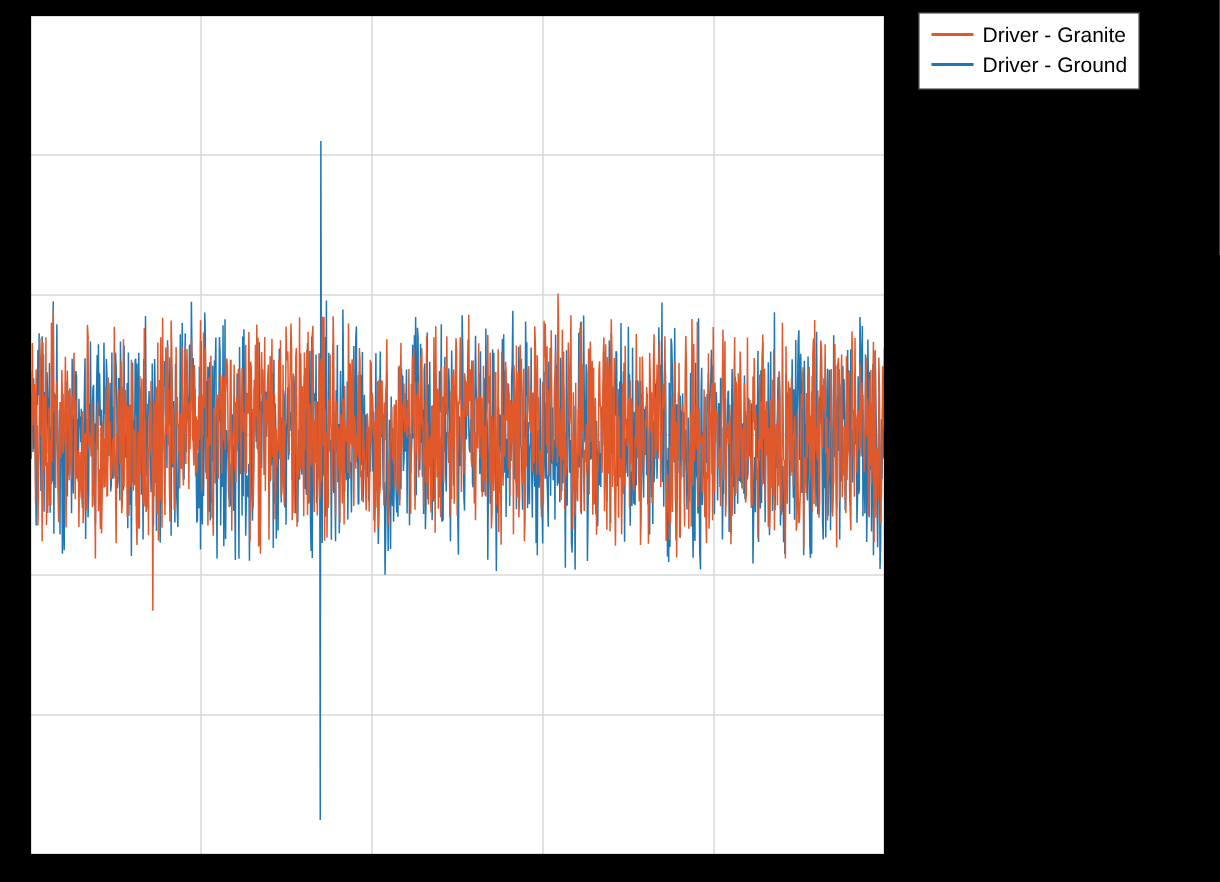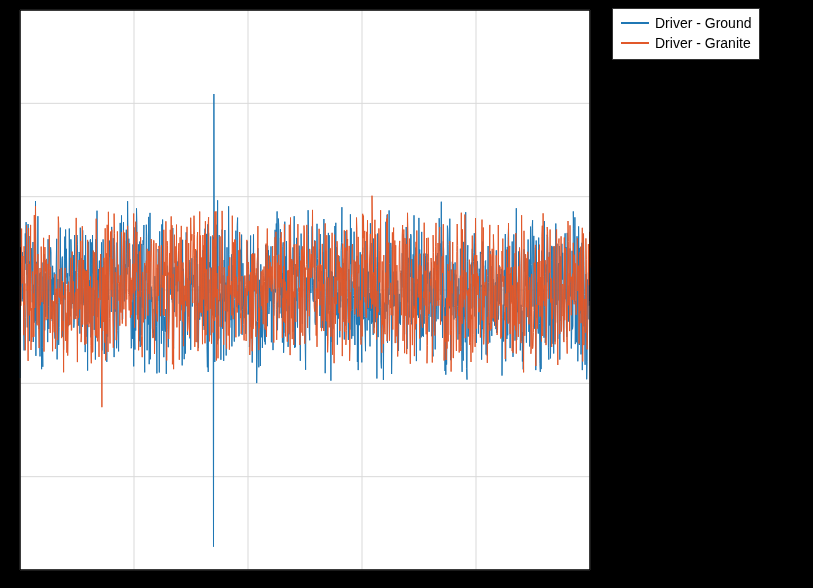--- a/index.html
+++ b/index.html
@@ -52,21 +52,21 @@
       <line x1="20" y1="196.66666666666669" x2="590" y2="196.66666666666669" stroke="#d9d9d9" stroke-width="1"></line>
       <line x1="20" y1="103.33333333333331" x2="590" y2="103.33333333333331" stroke="#d9d9d9" stroke-width="1"></line>
       <line x1="20" y1="10" x2="590" y2="10" stroke="#d9d9d9" stroke-width="1"></line>
       <path d="M20.0 378.0 L20.4 247.3 L20.8 287.3 L21.2 286.7 L21.6 263.1 L22.0 301.4 L22.4 252.2 L22.9 299.1 L23.3 287.6 L23.7 315.3 L24.1 350.4 L24.5 251.2 L24.9 270.0 L25.3 233.4 L25.7 263.5 L26.1 222.1 L26.5 274.5 L26.9 264.0 L27.3 327.4 L27.7 263.2 L28.1 224.1 L28.6 278.0 L29.0 236.1 L29.4 341.1 L29.8 261.4 L30.2 278.5 L30.6 283.4 L31.0 260.8 L31.4 248.2 L31.8 278.1 L32.2 302.3 L32.6 270.9 L33.0 242.0 L33.4 341.9 L33.9 284.7 L34.3 322.6 L34.7 301.7 L35.1 321.0 L35.5 201.0 L35.9 355.9 L36.3 261.8 L36.7 323.5 L37.1 263.2 L37.5 283.2 L37.9 216.2 L38.3 297.2 L38.7 314.4 L39.1 328.9 L39.6 273.4 L40.0 356.4 L40.4 272.2 L40.8 289.8 L41.2 298.8 L41.6 369.2 L42.0 262.5 L42.4 347.3 L42.8 366.8 L43.2 276.4 L43.6 304.0 L44.0 254.1 L44.4 330.2 L44.9 330.4 L45.3 273.3 L45.7 316.9 L46.1 285.6 L46.5 258.9 L46.9 279.5 L47.3 294.0 L47.7 342.1 L48.1 239.2 L48.5 306.4 L48.9 329.0 L49.3 276.9 L49.7 275.5 L50.2 265.8 L50.6 247.3 L51.0 251.5 L51.4 319.0 L51.8 279.3 L52.2 321.1 L52.6 265.8 L53.0 284.4 L53.4 277.7 L53.8 294.9 L54.2 272.5 L54.6 330.2 L55.0 338.6 L55.4 295.7 L55.9 291.1 L56.3 259.9 L56.7 238.8 L57.1 359.4 L57.5 298.9 L57.9 279.0 L58.3 302.8 L58.7 344.9 L59.1 327.7 L59.5 269.3 L59.9 295.7 L60.3 227.6 L60.7 278.0 L61.2 301.0 L61.6 275.6 L62.0 258.5 L62.4 256.6 L62.8 336.8 L63.2 282.3 L63.6 349.8 L64.0 293.9 L64.4 258.9 L64.8 236.6 L65.2 299.8 L65.6 229.5 L66.0 277.5 L66.4 248.8 L66.9 283.8 L67.3 281.2 L67.7 273.2 L68.1 326.3 L68.5 300.8 L68.9 306.8 L69.3 228.5 L69.7 276.2 L70.1 258.9 L70.5 316.3 L70.9 239.3 L71.3 251.1 L71.7 308.5 L72.2 275.3 L72.6 303.9 L73.0 286.0 L73.4 255.1 L73.8 327.7 L74.2 322.8 L74.6 235.0 L75.0 319.1 L75.4 271.2 L75.8 315.3 L76.2 316.0 L76.6 257.2 L77.0 235.0 L77.4 244.2 L77.9 272.6 L78.3 325.7 L78.7 320.4 L79.1 252.0 L79.5 253.3 L79.9 333.6 L80.3 227.7 L80.7 261.5 L81.1 304.3 L81.5 298.0 L81.9 258.1 L82.3 326.9 L82.7 230.3 L83.2 287.3 L83.6 303.3 L84.0 305.3 L84.4 285.6 L84.8 255.3 L85.2 352.1 L85.6 235.0 L86.0 308.5 L86.4 336.7 L86.8 269.9 L87.2 292.0 L87.6 370.6 L88.0 282.3 L88.4 241.8 L88.9 321.9 L89.3 280.2 L89.7 312.8 L90.1 240.1 L90.5 239.2 L90.9 337.4 L91.3 242.4 L91.7 264.2 L92.1 334.7 L92.5 235.1 L92.9 273.4 L93.3 258.1 L93.7 263.5 L94.2 329.9 L94.6 290.1 L95.0 298.9 L95.4 359.6 L95.8 239.1 L96.2 298.6 L96.6 268.4 L97.0 210.7 L97.4 272.0 L97.8 317.2 L98.2 305.0 L98.6 269.1 L99.0 273.3 L99.4 260.6 L99.9 296.0 L100.3 309.0 L100.7 328.1 L101.1 317.0 L101.5 242.4 L101.9 296.4 L102.3 350.3 L102.7 284.9 L103.1 239.4 L103.5 265.8 L103.9 284.3 L104.3 354.0 L104.7 298.5 L105.2 274.7 L105.6 335.7 L106.0 294.6 L106.4 282.6 L106.8 361.9 L107.2 267.0 L107.6 336.6 L108.0 257.6 L108.4 299.8 L108.8 284.0 L109.2 272.1 L109.6 240.6 L110.0 257.1 L110.5 238.2 L110.9 257.9 L111.3 312.0 L111.7 226.9 L112.1 255.9 L112.5 283.6 L112.9 281.9 L113.3 238.2 L113.7 266.7 L114.1 357.1 L114.5 244.9 L114.9 278.2 L115.3 311.7 L115.7 267.4 L116.2 309.8 L116.6 348.3 L117.0 242.5 L117.4 272.7 L117.8 330.5 L118.2 340.3 L118.6 351.4 L119.0 290.5 L119.4 289.5 L119.8 298.0 L120.2 222.9 L120.6 311.4 L121.0 304.1 L121.5 215.4 L121.9 274.9 L122.3 319.8 L122.7 318.9 L123.1 264.4 L123.5 222.2 L123.9 284.1 L124.3 301.4 L124.7 240.6 L125.1 280.2 L125.5 264.4 L125.9 293.5 L126.3 229.7 L126.7 253.6 L127.2 274.4 L127.6 201.2 L128.0 238.2 L128.4 266.9 L128.8 238.7 L129.2 272.4 L129.6 295.5 L130.0 259.3 L130.4 307.2 L130.8 309.7 L131.2 348.3 L131.6 346.7 L132.0 302.2 L132.5 338.8 L132.9 244.5 L133.3 297.3 L133.7 366.4 L134.1 227.3 L134.5 337.1 L134.9 349.6 L135.3 271.8 L135.7 330.6 L136.1 296.3 L136.5 208.3 L136.9 224.2 L137.3 315.1 L137.7 254.2 L138.2 314.8 L138.6 244.4 L139.0 246.9 L139.4 341.2 L139.8 241.5 L140.2 347.0 L140.6 273.2 L141.0 335.1 L141.4 291.5 L141.8 243.9 L142.2 307.6 L142.6 302.3 L143.0 240.3 L143.5 244.9 L143.9 225.0 L144.3 320.5 L144.7 372.4 L145.1 265.5 L145.5 280.6 L145.9 280.3 L146.3 224.7 L146.7 236.3 L147.1 350.3 L147.5 309.6 L147.9 283.0 L148.3 324.6 L148.7 216.9 L149.2 364.2 L149.6 331.1 L150.0 212.9 L150.4 359.3 L150.8 311.0 L151.2 286.7 L151.6 301.8 L152.0 297.2 L152.4 328.2 L152.8 333.0 L153.2 329.4 L153.6 337.5 L154.0 308.9 L154.5 313.6 L154.9 276.1 L155.3 297.2 L155.7 340.6 L156.1 296.6 L156.5 326.6 L156.9 373.4 L157.3 268.0 L157.7 300.9 L158.1 249.0 L158.5 253.1 L158.9 305.1 L159.3 372.5 L159.7 231.3 L160.2 315.7 L160.6 314.2 L161.0 284.7 L161.4 343.7 L161.8 224.4 L162.2 330.8 L162.6 219.5 L163.0 264.2 L163.4 286.1 L163.8 357.2 L164.2 332.5 L164.6 316.8 L165.0 329.3 L165.5 331.5 L165.9 309.1 L166.3 373.9 L166.7 315.4 L167.1 280.8 L167.5 265.7 L167.9 329.3 L168.3 347.2 L168.7 323.2 L169.1 313.5 L169.5 258.1 L169.9 278.5 L170.3 268.2 L170.8 294.7 L171.2 272.2 L171.6 299.5 L172.0 267.8 L172.4 302.5 L172.8 228.0 L173.2 337.1 L173.6 348.5 L174.0 267.3 L174.4 312.1 L174.8 271.2 L175.2 262.9 L175.6 265.1 L176.0 285.4 L176.5 283.7 L176.9 261.5 L177.3 261.6 L177.7 291.4 L178.1 269.9 L178.5 251.7 L178.9 270.3 L179.3 303.8 L179.7 281.6 L180.1 320.8 L180.5 288.7 L180.9 310.3 L181.3 291.9 L181.8 248.8 L182.2 365.4 L182.6 239.8 L183.0 335.6 L183.4 268.8 L183.8 280.6 L184.2 359.2 L184.6 295.6 L185.0 294.9 L185.4 353.6 L185.8 284.1 L186.2 232.3 L186.6 267.5 L187.0 286.6 L187.5 335.0 L187.9 278.1 L188.3 300.4 L188.7 316.4 L189.1 260.0 L189.5 275.3 L189.9 338.4 L190.3 262.3 L190.7 349.9 L191.1 283.9 L191.5 284.5 L191.9 258.2 L192.3 306.5 L192.8 280.7 L193.2 278.1 L193.6 274.9 L194.0 287.3 L194.4 256.0 L194.8 319.9 L195.2 297.5 L195.6 299.9 L196.0 270.1 L196.4 258.3 L196.8 250.5 L197.2 342.3 L197.6 264.0 L198.0 311.6 L198.5 348.1 L198.9 311.6 L199.3 286.1 L199.7 319.7 L200.1 241.3 L200.5 286.8 L200.9 312.3 L201.3 316.5 L201.7 307.0 L202.1 300.3 L202.5 284.9 L202.9 250.1 L203.3 326.0 L203.8 255.3 L204.2 329.9 L204.6 254.4 L205.0 228.7 L205.4 306.0 L205.8 288.6 L206.2 303.7 L206.6 233.9 L207.0 346.3 L207.4 367.3 L207.8 224.3 L208.2 372.0 L208.6 232.8 L209.0 261.9 L209.5 267.3 L209.9 262.1 L210.3 293.0 L210.7 236.4 L211.1 335.2 L211.5 267.7 L211.9 278.4 L212.3 295.9 L212.7 315.2 L213.1 236.8 L213.5 546.7 L213.9 94.0 L214.3 274.1 L214.8 362.0 L215.2 246.6 L215.6 259.6 L216.0 317.2 L216.4 287.4 L216.8 224.7 L217.2 344.3 L217.6 200.3 L218.0 340.4 L218.4 300.2 L218.8 326.7 L219.2 235.1 L219.6 291.5 L220.1 294.5 L220.5 293.7 L220.9 359.8 L221.3 301.9 L221.7 272.9 L222.1 229.6 L222.5 328.7 L222.9 275.3 L223.3 318.7 L223.7 360.9 L224.1 260.0 L224.5 301.4 L224.9 230.0 L225.3 321.5 L225.8 282.6 L226.2 355.5 L226.6 299.9 L227.0 247.3 L227.4 287.6 L227.8 311.5 L228.2 292.1 L228.6 206.3 L229.0 254.5 L229.4 287.8 L229.8 327.7 L230.2 296.1 L230.6 286.2 L231.1 320.2 L231.5 254.4 L231.9 346.4 L232.3 302.1 L232.7 265.1 L233.1 314.4 L233.5 307.9 L233.9 311.8 L234.3 341.6 L234.7 299.5 L235.1 244.2 L235.5 264.4 L235.9 230.7 L236.3 297.7 L236.8 307.2 L237.2 225.5 L237.6 217.6 L238.0 308.3 L238.4 285.1 L238.8 336.4 L239.2 335.2 L239.6 247.7 L240.0 281.4 L240.4 249.7 L240.8 253.4 L241.2 310.4 L241.6 234.6 L242.1 334.8 L242.5 309.5 L242.9 263.2 L243.3 290.9 L243.7 313.3 L244.1 276.3 L244.5 318.1 L244.9 288.7 L245.3 288.1 L245.7 333.8 L246.1 318.6 L246.5 308.0 L246.9 314.5 L247.3 241.3 L247.8 272.1 L248.2 295.0 L248.6 314.4 L249.0 274.6 L249.4 347.0 L249.8 338.5 L250.2 292.7 L250.6 235.5 L251.0 327.1 L251.4 306.1 L251.8 309.9 L252.2 362.6 L252.6 341.7 L253.1 273.7 L253.5 234.4 L253.9 291.6 L254.3 290.0 L254.7 273.2 L255.1 297.8 L255.5 325.9 L255.9 325.6 L256.3 321.5 L256.7 383.1 L257.1 359.1 L257.5 321.6 L257.9 248.2 L258.3 320.9 L258.8 367.3 L259.2 334.9 L259.6 279.8 L260.0 289.5 L260.4 366.0 L260.8 264.3 L261.2 311.6 L261.6 337.3 L262.0 285.5 L262.4 347.9 L262.8 321.4 L263.2 292.1 L263.6 283.8 L264.1 328.7 L264.5 341.6 L264.9 327.6 L265.3 344.5 L265.7 244.9 L266.1 302.8 L266.5 333.1 L266.9 253.0 L267.3 326.2 L267.7 245.7 L268.1 260.7 L268.5 250.3 L268.9 314.0 L269.3 307.2 L269.8 276.0 L270.2 301.2 L270.6 270.3 L271.0 246.4 L271.4 342.3 L271.8 276.0 L272.2 278.3 L272.6 280.4 L273.0 350.1 L273.4 289.5 L273.8 315.7 L274.2 304.5 L274.6 292.1 L275.1 229.8 L275.5 292.4 L275.9 259.8 L276.3 223.5 L276.7 254.9 L277.1 211.4 L277.5 330.2 L277.9 277.7 L278.3 218.5 L278.7 224.9 L279.1 307.3 L279.5 282.8 L279.9 313.5 L280.4 229.2 L280.8 295.2 L281.2 279.8 L281.6 317.8 L282.0 273.0 L282.4 342.6 L282.8 246.7 L283.2 242.3 L283.6 352.8 L284.0 336.6 L284.4 265.7 L284.8 221.7 L285.2 332.8 L285.6 256.4 L286.1 311.2 L286.5 241.1 L286.9 301.0 L287.3 303.5 L287.7 282.4 L288.1 346.9 L288.5 309.7 L288.9 275.8 L289.3 334.3 L289.7 289.2 L290.1 255.4 L290.5 249.5 L290.9 266.8 L291.4 260.7 L291.8 282.4 L292.2 310.4 L292.6 279.6 L293.0 247.4 L293.4 266.5 L293.8 274.8 L294.2 216.2 L294.6 347.8 L295.0 276.0 L295.4 347.2 L295.8 264.1 L296.2 301.1 L296.6 237.9 L297.1 315.0 L297.5 327.6 L297.9 288.5 L298.3 287.7 L298.7 267.2 L299.1 245.6 L299.5 255.9 L299.9 303.1 L300.3 360.8 L300.7 290.7 L301.1 233.6 L301.5 261.8 L301.9 294.2 L302.4 323.8 L302.8 298.6 L303.2 268.6 L303.6 256.1 L304.0 265.8 L304.4 263.9 L304.8 283.3 L305.2 343.5 L305.6 369.8 L306.0 289.4 L306.4 277.6 L306.8 310.6 L307.2 294.2 L307.6 301.3 L308.1 210.2 L308.5 234.1 L308.9 298.2 L309.3 332.2 L309.7 340.3 L310.1 284.0 L310.5 264.9 L310.9 293.0 L311.3 263.8 L311.7 253.5 L312.1 226.3 L312.5 285.1 L312.9 299.6 L313.4 301.7 L313.8 279.4 L314.2 289.4 L314.6 240.4 L315.0 321.9 L315.4 324.9 L315.8 301.1 L316.2 312.1 L316.6 266.8 L317.0 223.8 L317.4 258.4 L317.8 268.0 L318.2 278.5 L318.6 281.3 L319.1 269.5 L319.5 249.0 L319.9 316.0 L320.3 234.1 L320.7 291.6 L321.1 327.8 L321.5 297.5 L321.9 271.0 L322.3 328.0 L322.7 252.0 L323.1 266.8 L323.5 330.4 L323.9 219.0 L324.4 276.5 L324.8 282.1 L325.2 373.2 L325.6 320.2 L326.0 295.7 L326.4 272.1 L326.8 335.8 L327.2 277.1 L327.6 286.1 L328.0 313.6 L328.4 232.9 L328.8 310.3 L329.2 235.2 L329.6 305.0 L330.1 270.4 L330.5 327.1 L330.9 380.7 L331.3 317.2 L331.7 271.3 L332.1 342.0 L332.5 272.1 L332.9 328.9 L333.3 276.3 L333.7 278.4 L334.1 299.9 L334.5 303.4 L334.9 226.0 L335.4 317.6 L335.8 222.8 L336.2 315.2 L336.6 247.1 L337.0 269.2 L337.4 344.7 L337.8 292.5 L338.2 302.0 L338.6 318.6 L339.0 256.0 L339.4 276.8 L339.8 337.3 L340.2 282.4 L340.7 307.4 L341.1 250.8 L341.5 242.4 L341.9 207.2 L342.3 301.5 L342.7 258.5 L343.1 319.5 L343.5 263.2 L343.9 297.2 L344.3 339.5 L344.7 271.0 L345.1 287.1 L345.5 325.5 L345.9 231.1 L346.4 281.1 L346.8 239.2 L347.2 297.4 L347.6 298.6 L348.0 319.3 L348.4 339.9 L348.8 269.1 L349.2 315.0 L349.6 279.8 L350.0 329.6 L350.4 214.3 L350.8 264.1 L351.2 228.2 L351.7 338.7 L352.1 281.4 L352.5 309.6 L352.9 336.1 L353.3 298.7 L353.7 295.5 L354.1 231.7 L354.5 315.4 L354.9 345.0 L355.3 262.2 L355.7 286.3 L356.1 314.7 L356.5 324.5 L356.9 255.8 L357.4 362.0 L357.8 272.5 L358.2 370.1 L358.6 303.9 L359.0 286.6 L359.4 325.2 L359.8 307.8 L360.2 252.2 L360.6 315.9 L361.0 339.7 L361.4 338.5 L361.8 362.4 L362.2 277.4 L362.7 247.6 L363.1 307.7 L363.5 319.2 L363.9 268.3 L364.3 316.2 L364.7 319.2 L365.1 332.9 L365.5 351.2 L365.9 241.0 L366.3 273.2 L366.7 272.5 L367.1 330.5 L367.5 244.7 L367.9 309.0 L368.4 271.7 L368.8 320.2 L369.2 311.7 L369.6 293.0 L370.0 346.4 L370.4 223.2 L370.8 310.8 L371.2 243.1 L371.6 323.8 L372.0 278.9 L372.4 322.3 L372.8 274.4 L373.2 334.9 L373.7 238.5 L374.1 259.4 L374.5 327.5 L374.9 286.2 L375.3 322.2 L375.7 257.2 L376.1 283.3 L376.5 312.8 L376.9 378.5 L377.3 295.7 L377.7 233.5 L378.1 337.1 L378.5 292.8 L378.9 262.3 L379.4 265.3 L379.8 315.1 L380.2 293.3 L380.6 307.3 L381.0 362.0 L381.4 368.4 L381.8 329.3 L382.2 323.0 L382.6 270.5 L383.0 306.9 L383.4 379.9 L383.8 321.2 L384.2 327.5 L384.7 302.6 L385.1 318.9 L385.5 290.9 L385.9 221.8 L386.3 311.6 L386.7 240.8 L387.1 214.7 L387.5 342.8 L387.9 304.7 L388.3 304.6 L388.7 286.7 L389.1 210.4 L389.5 263.4 L389.9 294.9 L390.4 288.1 L390.8 242.9 L391.2 249.2 L391.6 374.0 L392.0 344.1 L392.4 299.9 L392.8 315.5 L393.2 271.6 L393.6 306.5 L394.0 303.9 L394.4 294.3 L394.8 306.2 L395.2 300.2 L395.7 295.9 L396.1 271.3 L396.5 283.7 L396.9 317.1 L397.3 343.0 L397.7 280.6 L398.1 306.6 L398.5 350.9 L398.9 305.2 L399.3 293.9 L399.7 323.5 L400.1 302.0 L400.5 324.7 L401.0 275.7 L401.4 270.8 L401.8 297.4 L402.2 253.2 L402.6 268.9 L403.0 287.5 L403.4 234.5 L403.8 240.9 L404.2 296.1 L404.6 334.3 L405.0 294.4 L405.4 244.0 L405.8 288.9 L406.2 227.0 L406.7 251.1 L407.1 348.9 L407.5 222.1 L407.9 302.4 L408.3 263.6 L408.7 257.8 L409.1 273.8 L409.5 317.3 L409.9 273.1 L410.3 276.9 L410.7 234.1 L411.1 235.7 L411.5 324.3 L412.0 259.1 L412.4 295.6 L412.8 295.0 L413.2 254.3 L413.6 317.0 L414.0 215.3 L414.4 308.4 L414.8 282.9 L415.2 282.9 L415.6 247.6 L416.0 272.8 L416.4 361.1 L416.8 292.4 L417.2 315.3 L417.7 279.3 L418.1 294.7 L418.5 317.8 L418.9 217.9 L419.3 278.8 L419.7 249.5 L420.1 350.5 L420.5 323.0 L420.9 314.4 L421.3 337.3 L421.7 231.9 L422.1 312.6 L422.5 335.8 L423.0 274.5 L423.4 336.8 L423.8 253.6 L424.2 323.7 L424.6 255.4 L425.0 253.4 L425.4 255.2 L425.8 297.9 L426.2 267.8 L426.6 309.6 L427.0 253.9 L427.4 283.6 L427.8 262.6 L428.2 305.7 L428.7 316.5 L429.1 331.8 L429.5 272.6 L429.9 303.4 L430.3 270.9 L430.7 276.7 L431.1 316.9 L431.5 262.5 L431.9 336.3 L432.3 305.6 L432.7 350.7 L433.1 356.4 L433.5 267.9 L434.0 274.6 L434.4 331.5 L434.8 298.7 L435.2 349.4 L435.6 280.3 L436.0 321.4 L436.4 309.9 L436.8 255.6 L437.2 292.5 L437.6 253.0 L438.0 319.2 L438.4 296.7 L438.8 299.9 L439.2 218.2 L439.7 251.1 L440.1 243.4 L440.5 247.2 L440.9 294.7 L441.3 201.7 L441.7 321.3 L442.1 265.7 L442.5 337.9 L442.9 256.1 L443.3 241.3 L443.7 251.4 L444.1 306.3 L444.5 307.1 L445.0 371.0 L445.4 298.5 L445.8 374.7 L446.2 255.2 L446.6 364.6 L447.0 325.5 L447.4 225.7 L447.8 229.4 L448.2 244.2 L448.6 282.5 L449.0 289.1 L449.4 308.3 L449.8 218.7 L450.3 309.6 L450.7 360.2 L451.1 269.5 L451.5 272.8 L451.9 315.3 L452.3 261.7 L452.7 296.9 L453.1 306.8 L453.5 263.9 L453.9 319.5 L454.3 273.6 L454.7 280.0 L455.1 262.4 L455.5 318.0 L456.0 274.6 L456.4 314.0 L456.8 299.9 L457.2 286.5 L457.6 306.3 L458.0 339.6 L458.4 308.6 L458.8 278.3 L459.2 334.1 L459.6 332.9 L460.0 315.2 L460.4 248.7 L460.8 269.2 L461.3 319.8 L461.7 346.3 L462.1 371.9 L462.5 277.3 L462.9 350.3 L463.3 360.6 L463.7 241.9 L464.1 286.0 L464.5 317.2 L464.9 320.0 L465.3 342.3 L465.7 212.2 L466.1 321.8 L466.5 368.4 L467.0 379.6 L467.4 261.7 L467.8 245.2 L468.2 336.6 L468.6 325.5 L469.0 288.1 L469.4 306.1 L469.8 318.5 L470.2 327.6 L470.6 283.8 L471.0 308.6 L471.4 262.6 L471.8 274.5 L472.3 248.8 L472.7 307.4 L473.1 269.0 L473.5 261.5 L473.9 252.4 L474.3 233.2 L474.7 316.4 L475.1 243.6 L475.5 288.9 L475.9 262.9 L476.3 342.9 L476.7 288.4 L477.1 263.1 L477.5 261.3 L478.0 277.9 L478.4 333.7 L478.8 291.9 L479.2 268.7 L479.6 272.6 L480.0 324.7 L480.4 251.9 L480.8 287.0 L481.2 284.9 L481.6 359.7 L482.0 328.3 L482.4 329.1 L482.8 241.5 L483.3 267.5 L483.7 265.8 L484.1 307.4 L484.5 285.5 L484.9 292.0 L485.3 261.3 L485.7 260.5 L486.1 354.6 L486.5 277.4 L486.9 299.7 L487.3 355.9 L487.7 275.5 L488.1 246.0 L488.5 282.6 L489.0 324.6 L489.4 323.1 L489.8 342.6 L490.2 251.1 L490.6 304.1 L491.0 266.1 L491.4 281.7 L491.8 335.9 L492.2 270.8 L492.6 251.7 L493.0 320.7 L493.4 279.1 L493.8 321.6 L494.3 310.8 L494.7 325.7 L495.1 283.0 L495.5 282.4 L495.9 329.1 L496.3 250.3 L496.7 332.9 L497.1 274.0 L497.5 301.3 L497.9 277.1 L498.3 319.6 L498.7 314.6 L499.1 265.3 L499.5 303.9 L500.0 299.4 L500.4 274.2 L500.8 308.9 L501.2 268.8 L501.6 290.9 L502.0 375.6 L502.4 345.0 L502.8 317.8 L503.2 304.6 L503.6 341.5 L504.0 270.4 L504.4 270.1 L504.8 305.7 L505.3 234.0 L505.7 361.3 L506.1 272.8 L506.5 256.4 L506.9 339.0 L507.3 246.9 L507.7 335.3 L508.1 239.5 L508.5 227.9 L508.9 298.8 L509.3 322.7 L509.7 273.9 L510.1 348.1 L510.6 289.8 L511.0 267.6 L511.4 280.3 L511.8 301.9 L512.2 241.5 L512.6 298.1 L513.0 356.9 L513.4 287.6 L513.8 234.4 L514.2 317.4 L514.6 297.6 L515.0 340.6 L515.4 325.5 L515.8 326.4 L516.3 208.2 L516.7 340.0 L517.1 311.0 L517.5 312.2 L517.9 287.1 L518.3 275.7 L518.7 251.4 L519.1 276.3 L519.5 247.6 L519.9 263.6 L520.3 350.4 L520.7 331.9 L521.1 304.8 L521.6 341.1 L522.0 310.6 L522.4 361.5 L522.8 332.0 L523.2 369.4 L523.6 343.7 L524.0 249.2 L524.4 267.7 L524.8 271.6 L525.2 261.6 L525.6 285.6 L526.0 275.1 L526.4 342.7 L526.8 282.3 L527.3 301.7 L527.7 282.8 L528.1 239.5 L528.5 276.8 L528.9 331.9 L529.3 259.5 L529.7 346.5 L530.1 319.9 L530.5 226.6 L530.9 316.0 L531.3 284.2 L531.7 264.6 L532.1 228.6 L532.6 220.2 L533.0 306.6 L533.4 248.0 L533.8 235.9 L534.2 258.0 L534.6 328.7 L535.0 307.5 L535.4 247.7 L535.8 370.1 L536.2 240.5 L536.6 269.0 L537.0 317.7 L537.4 282.5 L537.8 324.4 L538.3 333.6 L538.7 237.6 L539.1 306.3 L539.5 323.6 L539.9 363.3 L540.3 371.9 L540.7 281.5 L541.1 369.1 L541.5 250.7 L541.9 326.3 L542.3 277.3 L542.7 287.1 L543.1 288.9 L543.6 292.4 L544.0 337.7 L544.4 221.1 L544.8 307.2 L545.2 342.8 L545.6 338.1 L546.0 303.8 L546.4 264.5 L546.8 282.3 L547.2 234.8 L547.6 237.1 L548.0 295.1 L548.4 347.6 L548.8 359.6 L549.3 252.2 L549.7 325.5 L550.1 279.3 L550.5 358.4 L550.9 321.6 L551.3 260.8 L551.7 245.9 L552.1 343.8 L552.5 311.7 L552.9 246.5 L553.3 307.1 L553.7 353.5 L554.1 246.8 L554.6 305.5 L555.0 341.6 L555.4 324.9 L555.8 223.5 L556.2 304.9 L556.6 263.4 L557.0 243.9 L557.4 310.8 L557.8 338.9 L558.2 268.1 L558.6 263.1 L559.0 300.5 L559.4 246.0 L559.8 359.6 L560.3 288.9 L560.7 256.4 L561.1 320.8 L561.5 309.2 L561.9 243.8 L562.3 279.6 L562.7 252.8 L563.1 278.0 L563.5 340.2 L563.9 329.4 L564.3 275.3 L564.7 254.3 L565.1 233.3 L565.6 299.2 L566.0 247.0 L566.4 327.1 L566.8 336.9 L567.2 232.9 L567.6 284.4 L568.0 292.4 L568.4 321.6 L568.8 287.8 L569.2 285.2 L569.6 295.9 L570.0 248.4 L570.4 296.4 L570.9 278.8 L571.3 348.5 L571.7 331.4 L572.1 250.8 L572.5 329.3 L572.9 325.9 L573.3 211.4 L573.7 228.4 L574.1 239.1 L574.5 301.5 L574.9 217.3 L575.3 344.1 L575.7 301.0 L576.1 303.9 L576.6 342.3 L577.0 236.3 L577.4 248.5 L577.8 361.3 L578.2 330.9 L578.6 226.4 L579.0 264.2 L579.4 344.9 L579.8 247.9 L580.2 313.4 L580.6 268.6 L581.0 354.4 L581.4 312.7 L581.9 242.8 L582.3 370.1 L582.7 282.4 L583.1 326.3 L583.5 234.1 L583.9 265.6 L584.3 294.6 L584.7 332.8 L585.1 364.8 L585.5 316.0 L585.9 274.0 L586.3 296.7 L586.7 379.3 L587.1 361.2 L587.6 279.5 L588.0 319.4 L588.4 272.5 L588.8 305.6 L589.2 250.1 L589.6 301.0 L590.0 265.7 " fill="none" stroke="#1f77b4" stroke-width="1"></path>
       <path d="M20.0 309.9 L20.4 285.9 L20.8 305.8 L21.2 293.5 L21.6 228.6 L22.0 283.5 L22.4 271.1 L22.9 256.0 L23.3 276.6 L23.7 335.2 L24.1 246.3 L24.5 304.7 L24.9 283.5 L25.3 350.3 L25.7 317.5 L26.1 300.1 L26.5 225.1 L26.9 241.3 L27.3 290.5 L27.7 285.9 L28.1 360.9 L28.6 228.2 L29.0 315.5 L29.4 309.9 L29.8 264.0 L30.2 310.6 L30.6 224.9 L31.0 350.0 L31.4 308.2 L31.8 342.0 L32.2 296.7 L32.6 271.5 L33.0 337.2 L33.4 293.5 L33.9 336.8 L34.3 215.1 L34.7 308.0 L35.1 263.4 L35.5 206.3 L35.9 274.3 L36.3 263.6 L36.7 267.1 L37.1 325.3 L37.5 273.1 L37.9 254.0 L38.3 285.5 L38.7 327.2 L39.1 348.1 L39.6 304.4 L40.0 268.0 L40.4 305.3 L40.8 292.7 L41.2 246.6 L41.6 264.9 L42.0 302.2 L42.4 299.3 L42.8 290.5 L43.2 274.3 L43.6 237.8 L44.0 351.6 L44.4 318.2 L44.9 247.1 L45.3 271.4 L45.7 260.3 L46.1 320.2 L46.5 259.3 L46.9 286.9 L47.3 312.4 L47.7 319.1 L48.1 263.9 L48.5 279.4 L48.9 267.8 L49.3 235.1 L49.7 268.2 L50.2 332.9 L50.6 266.9 L51.0 319.0 L51.4 312.8 L51.8 305.5 L52.2 300.0 L52.6 351.3 L53.0 310.6 L53.4 301.3 L53.8 324.4 L54.2 332.3 L54.6 297.0 L55.0 274.2 L55.4 348.8 L55.9 337.9 L56.3 288.9 L56.7 303.9 L57.1 288.6 L57.5 340.1 L57.9 280.5 L58.3 216.6 L58.7 223.9 L59.1 296.7 L59.5 288.0 L59.9 298.0 L60.3 291.9 L60.7 304.3 L61.2 267.9 L61.6 338.1 L62.0 313.2 L62.4 281.0 L62.8 330.7 L63.2 320.9 L63.6 372.3 L64.0 295.3 L64.4 298.2 L64.8 278.5 L65.2 267.9 L65.6 340.9 L66.0 312.7 L66.4 316.1 L66.9 352.7 L67.3 284.7 L67.7 355.6 L68.1 330.1 L68.5 281.7 L68.9 293.6 L69.3 325.2 L69.7 292.2 L70.1 324.6 L70.5 257.8 L70.9 277.6 L71.3 330.5 L71.7 330.2 L72.2 251.6 L72.6 271.3 L73.0 303.6 L73.4 281.4 L73.8 319.2 L74.2 318.3 L74.6 307.0 L75.0 295.4 L75.4 292.3 L75.8 319.0 L76.2 217.9 L76.6 296.1 L77.0 316.2 L77.4 362.1 L77.9 288.8 L78.3 318.0 L78.7 267.3 L79.1 259.9 L79.5 276.5 L79.9 309.4 L80.3 293.6 L80.7 240.9 L81.1 342.1 L81.5 335.9 L81.9 270.6 L82.3 226.2 L82.7 324.6 L83.2 291.9 L83.6 260.0 L84.0 279.7 L84.4 269.4 L84.8 344.8 L85.2 270.6 L85.6 279.1 L86.0 343.8 L86.4 271.1 L86.8 271.1 L87.2 324.5 L87.6 239.9 L88.0 246.2 L88.4 272.1 L88.9 327.1 L89.3 286.2 L89.7 323.4 L90.1 321.4 L90.5 276.6 L90.9 345.3 L91.3 363.3 L91.7 322.1 L92.1 287.6 L92.5 352.4 L92.9 351.6 L93.3 250.6 L93.7 315.8 L94.2 295.3 L94.6 252.3 L95.0 298.7 L95.4 335.6 L95.8 333.6 L96.2 218.7 L96.6 337.6 L97.0 280.1 L97.4 341.3 L97.8 338.4 L98.2 336.2 L98.6 298.0 L99.0 356.9 L99.4 282.4 L99.9 268.1 L100.3 299.9 L100.7 254.0 L101.1 302.6 L101.5 315.6 L101.9 407.2 L102.3 267.3 L102.7 331.0 L103.1 268.0 L103.5 322.0 L103.9 257.8 L104.3 261.9 L104.7 342.7 L105.2 228.3 L105.6 360.4 L106.0 356.0 L106.4 253.3 L106.8 333.9 L107.2 224.8 L107.6 296.8 L108.0 351.9 L108.4 211.8 L108.8 277.0 L109.2 294.2 L109.6 318.2 L110.0 343.4 L110.5 231.6 L110.9 249.2 L111.3 289.8 L111.7 229.8 L112.1 296.9 L112.5 259.3 L112.9 320.0 L113.3 347.8 L113.7 315.0 L114.1 213.6 L114.5 233.5 L114.9 271.6 L115.3 309.3 L115.7 272.1 L116.2 340.2 L116.6 332.1 L117.0 302.8 L117.4 231.4 L117.8 283.2 L118.2 264.6 L118.6 283.2 L119.0 300.7 L119.4 282.5 L119.8 325.7 L120.2 275.3 L120.6 306.5 L121.0 312.7 L121.5 232.2 L121.9 295.2 L122.3 323.6 L122.7 287.3 L123.1 263.3 L123.5 230.5 L123.9 309.3 L124.3 259.7 L124.7 232.6 L125.1 269.4 L125.5 281.4 L125.9 326.2 L126.3 268.1 L126.7 299.5 L127.2 255.7 L127.6 225.8 L128.0 248.2 L128.4 292.3 L128.8 294.5 L129.2 310.4 L129.6 243.3 L130.0 264.0 L130.4 317.7 L130.8 277.7 L131.2 314.9 L131.6 279.9 L132.0 299.8 L132.5 264.1 L132.9 293.3 L133.3 254.4 L133.7 213.5 L134.1 276.5 L134.5 327.6 L134.9 263.5 L135.3 290.5 L135.7 221.7 L136.1 272.2 L136.5 237.0 L136.9 231.9 L137.3 270.3 L137.7 319.4 L138.2 291.3 L138.6 350.3 L139.0 313.0 L139.4 251.5 L139.8 277.9 L140.2 296.6 L140.6 237.2 L141.0 295.2 L141.4 345.4 L141.8 336.9 L142.2 357.2 L142.6 272.1 L143.0 279.8 L143.5 322.3 L143.9 279.5 L144.3 268.0 L144.7 263.0 L145.1 275.7 L145.5 319.1 L145.9 272.3 L146.3 260.7 L146.7 272.9 L147.1 248.8 L147.5 296.9 L147.9 315.6 L148.3 251.2 L148.7 271.8 L149.2 293.9 L149.6 250.9 L150.0 299.6 L150.4 262.3 L150.8 253.1 L151.2 239.0 L151.6 243.8 L152.0 284.4 L152.4 308.7 L152.8 338.1 L153.2 292.0 L153.6 240.4 L154.0 240.4 L154.5 353.9 L154.9 305.9 L155.3 289.6 L155.7 286.0 L156.1 243.1 L156.5 313.4 L156.9 311.0 L157.3 321.4 L157.7 264.6 L158.1 274.1 L158.5 296.0 L158.9 245.9 L159.3 248.0 L159.7 246.8 L160.2 283.1 L160.6 316.2 L161.0 279.9 L161.4 245.2 L161.8 264.4 L162.2 287.6 L162.6 283.1 L163.0 275.0 L163.4 314.9 L163.8 229.8 L164.2 315.9 L164.6 261.9 L165.0 268.8 L165.5 275.8 L165.9 221.3 L166.3 256.8 L166.7 360.5 L167.1 241.1 L167.5 245.4 L167.9 275.3 L168.3 272.6 L168.7 339.0 L169.1 320.9 L169.5 253.1 L169.9 289.0 L170.3 229.8 L170.8 277.9 L171.2 216.4 L171.6 298.6 L172.0 225.2 L172.4 364.3 L172.8 360.3 L173.2 274.0 L173.6 369.2 L174.0 250.8 L174.4 234.7 L174.8 262.9 L175.2 246.4 L175.6 267.8 L176.0 316.7 L176.5 224.6 L176.9 327.4 L177.3 282.9 L177.7 266.0 L178.1 281.3 L178.5 250.8 L178.9 243.1 L179.3 359.8 L179.7 310.0 L180.1 237.3 L180.5 320.1 L180.9 266.3 L181.3 225.9 L181.8 304.6 L182.2 271.0 L182.6 321.5 L183.0 262.5 L183.4 346.2 L183.8 324.1 L184.2 285.8 L184.6 311.5 L185.0 295.4 L185.4 300.6 L185.8 239.9 L186.2 279.3 L186.6 306.2 L187.0 226.8 L187.5 331.3 L187.9 328.1 L188.3 317.7 L188.7 243.1 L189.1 320.7 L189.5 336.7 L189.9 280.6 L190.3 283.6 L190.7 217.7 L191.1 238.2 L191.5 240.4 L191.9 234.2 L192.3 276.1 L192.8 303.1 L193.2 258.2 L193.6 241.0 L194.0 215.7 L194.4 234.6 L194.8 346.9 L195.2 262.7 L195.6 249.0 L196.0 342.0 L196.4 306.3 L196.8 299.4 L197.2 237.5 L197.6 232.1 L198.0 351.1 L198.5 302.9 L198.9 318.4 L199.3 299.5 L199.7 211.5 L200.1 312.5 L200.5 235.5 L200.9 268.8 L201.3 312.8 L201.7 257.5 L202.1 296.8 L202.5 344.2 L202.9 235.0 L203.3 299.5 L203.8 245.3 L204.2 272.9 L204.6 233.4 L205.0 343.3 L205.4 221.2 L205.8 335.2 L206.2 334.8 L206.6 269.4 L207.0 285.4 L207.4 306.6 L207.8 310.5 L208.2 223.7 L208.6 217.2 L209.0 320.0 L209.5 341.4 L209.9 279.6 L210.3 308.8 L210.7 267.7 L211.1 270.3 L211.5 343.7 L211.9 319.8 L212.3 316.8 L212.7 235.4 L213.1 332.6 L213.5 320.4 L213.9 239.4 L214.3 320.9 L214.8 211.6 L215.2 212.2 L215.6 297.4 L216.0 211.3 L216.4 360.5 L216.8 273.0 L217.2 303.7 L217.6 289.0 L218.0 358.3 L218.4 315.7 L218.8 338.6 L219.2 266.1 L219.6 301.2 L220.1 236.4 L220.5 283.1 L220.9 284.7 L221.3 327.1 L221.7 294.8 L222.1 210.9 L222.5 234.6 L222.9 298.5 L223.3 300.0 L223.7 344.8 L224.1 267.3 L224.5 270.8 L224.9 283.1 L225.3 311.0 L225.8 284.8 L226.2 317.4 L226.6 348.6 L227.0 286.0 L227.4 276.1 L227.8 310.3 L228.2 335.6 L228.6 265.8 L229.0 287.4 L229.4 349.7 L229.8 257.3 L230.2 293.6 L230.6 285.3 L231.1 295.2 L231.5 281.0 L231.9 315.4 L232.3 215.7 L232.7 255.5 L233.1 319.2 L233.5 242.4 L233.9 274.9 L234.3 296.5 L234.7 239.5 L235.1 297.8 L235.5 239.9 L235.9 337.3 L236.3 276.8 L236.8 284.3 L237.2 312.5 L237.6 291.4 L238.0 303.1 L238.4 277.2 L238.8 250.2 L239.2 305.1 L239.6 232.0 L240.0 240.1 L240.4 318.1 L240.8 313.5 L241.2 333.8 L241.6 325.8 L242.1 276.0 L242.5 296.0 L242.9 305.1 L243.3 307.0 L243.7 324.6 L244.1 340.4 L244.5 296.3 L244.9 275.5 L245.3 284.5 L245.7 285.5 L246.1 341.0 L246.5 314.4 L246.9 239.9 L247.3 295.4 L247.8 284.0 L248.2 262.0 L248.6 269.6 L249.0 291.2 L249.4 280.8 L249.8 355.0 L250.2 335.0 L250.6 272.2 L251.0 289.8 L251.4 338.5 L251.8 254.2 L252.2 351.2 L252.6 253.3 L253.1 328.9 L253.5 323.0 L253.9 254.1 L254.3 290.3 L254.7 253.5 L255.1 278.0 L255.5 275.6 L255.9 336.8 L256.3 268.4 L256.7 293.5 L257.1 262.5 L257.5 256.4 L257.9 226.1 L258.3 288.1 L258.8 350.1 L259.2 307.7 L259.6 328.2 L260.0 298.4 L260.4 292.3 L260.8 282.5 L261.2 271.3 L261.6 306.1 L262.0 296.2 L262.4 309.6 L262.8 269.7 L263.2 324.2 L263.6 275.2 L264.1 266.5 L264.5 281.3 L264.9 327.3 L265.3 329.6 L265.7 288.2 L266.1 243.6 L266.5 337.0 L266.9 264.1 L267.3 228.5 L267.7 302.9 L268.1 290.5 L268.5 269.3 L268.9 277.3 L269.3 255.6 L269.8 288.0 L270.2 262.1 L270.6 281.4 L271.0 287.7 L271.4 291.4 L271.8 266.6 L272.2 284.3 L272.6 246.0 L273.0 299.2 L273.4 311.6 L273.8 342.6 L274.2 256.0 L274.6 278.3 L275.1 237.2 L275.5 288.7 L275.9 231.8 L276.3 309.7 L276.7 339.9 L277.1 303.6 L277.5 299.9 L277.9 262.6 L278.3 287.4 L278.7 254.7 L279.1 318.2 L279.5 265.2 L279.9 307.6 L280.4 237.9 L280.8 283.0 L281.2 232.1 L281.6 287.2 L282.0 279.2 L282.4 337.8 L282.8 298.1 L283.2 309.9 L283.6 266.0 L284.0 321.6 L284.4 224.3 L284.8 322.8 L285.2 281.7 L285.6 336.4 L286.1 293.7 L286.5 299.1 L286.9 290.6 L287.3 341.7 L287.7 270.5 L288.1 333.5 L288.5 270.2 L288.9 305.7 L289.3 224.8 L289.7 279.7 L290.1 355.1 L290.5 217.5 L290.9 272.0 L291.4 318.3 L291.8 259.0 L292.2 339.1 L292.6 260.6 L293.0 331.7 L293.4 291.5 L293.8 344.9 L294.2 244.5 L294.6 297.4 L295.0 264.7 L295.4 312.6 L295.8 321.9 L296.2 244.1 L296.6 269.6 L297.1 260.0 L297.5 276.4 L297.9 224.1 L298.3 281.6 L298.7 292.4 L299.1 308.7 L299.5 287.7 L299.9 345.0 L300.3 325.8 L300.7 260.6 L301.1 332.6 L301.5 249.7 L301.9 297.3 L302.4 246.4 L302.8 335.8 L303.2 277.5 L303.6 251.0 L304.0 225.5 L304.4 233.0 L304.8 343.7 L305.2 303.4 L305.6 267.7 L306.0 269.8 L306.4 264.5 L306.8 224.9 L307.2 248.2 L307.6 328.0 L308.1 273.5 L308.5 290.0 L308.9 268.3 L309.3 316.2 L309.7 248.9 L310.1 252.8 L310.5 265.0 L310.9 278.1 L311.3 254.2 L311.7 277.2 L312.1 267.2 L312.5 209.9 L312.9 267.5 L313.4 246.8 L313.8 246.6 L314.2 306.4 L314.6 311.5 L315.0 241.3 L315.4 241.0 L315.8 271.7 L316.2 335.7 L316.6 288.4 L317.0 346.9 L317.4 299.9 L317.8 265.5 L318.2 296.4 L318.6 299.0 L319.1 228.8 L319.5 269.9 L319.9 305.3 L320.3 264.2 L320.7 290.9 L321.1 265.2 L321.5 331.1 L321.9 322.2 L322.3 243.9 L322.7 320.8 L323.1 305.7 L323.5 284.3 L323.9 331.0 L324.4 279.8 L324.8 270.4 L325.2 223.4 L325.6 268.9 L326.0 250.7 L326.4 321.3 L326.8 235.2 L327.2 296.8 L327.6 352.3 L328.0 341.6 L328.4 277.7 L328.8 290.4 L329.2 327.4 L329.6 310.3 L330.1 248.5 L330.5 248.4 L330.9 336.7 L331.3 311.9 L331.7 309.3 L332.1 232.8 L332.5 354.7 L332.9 297.1 L333.3 312.5 L333.7 314.1 L334.1 363.2 L334.5 234.7 L334.9 292.9 L335.4 323.8 L335.8 276.9 L336.2 287.9 L336.6 304.2 L337.0 241.2 L337.4 247.9 L337.8 280.4 L338.2 276.7 L338.6 255.3 L339.0 313.2 L339.4 261.8 L339.8 331.0 L340.2 266.8 L340.7 273.8 L341.1 295.8 L341.5 267.9 L341.9 271.7 L342.3 356.1 L342.7 243.7 L343.1 261.0 L343.5 279.4 L343.9 321.9 L344.3 230.3 L344.7 331.7 L345.1 274.3 L345.5 247.7 L345.9 344.9 L346.4 330.5 L346.8 229.9 L347.2 250.6 L347.6 239.1 L348.0 272.5 L348.4 322.7 L348.8 270.5 L349.2 245.9 L349.6 360.8 L350.0 347.1 L350.4 292.1 L350.8 311.1 L351.2 279.0 L351.7 273.4 L352.1 247.6 L352.5 244.1 L352.9 277.6 L353.3 284.3 L353.7 288.1 L354.1 259.9 L354.5 286.8 L354.9 314.3 L355.3 261.6 L355.7 308.8 L356.1 307.4 L356.5 217.5 L356.9 229.2 L357.4 271.1 L357.8 316.7 L358.2 236.9 L358.6 273.2 L359.0 264.8 L359.4 305.0 L359.8 316.5 L360.2 300.3 L360.6 307.5 L361.0 344.6 L361.4 295.0 L361.8 254.5 L362.2 336.4 L362.7 213.8 L363.1 238.2 L363.5 215.6 L363.9 253.4 L364.3 296.9 L364.7 230.9 L365.1 302.4 L365.5 260.1 L365.9 312.3 L366.3 317.7 L366.7 231.8 L367.1 262.9 L367.5 220.2 L367.9 289.3 L368.4 307.9 L368.8 299.6 L369.2 288.4 L369.6 258.0 L370.0 249.4 L370.4 233.9 L370.8 298.4 L371.2 264.4 L371.6 308.6 L372.0 195.7 L372.4 221.1 L372.8 304.4 L373.2 272.4 L373.7 296.7 L374.1 333.4 L374.5 275.8 L374.9 219.8 L375.3 306.7 L375.7 234.4 L376.1 267.6 L376.5 339.3 L376.9 290.9 L377.3 317.7 L377.7 308.6 L378.1 312.2 L378.5 275.7 L378.9 228.4 L379.4 250.8 L379.8 282.4 L380.2 259.4 L380.6 210.2 L381.0 298.2 L381.4 319.8 L381.8 352.8 L382.2 261.5 L382.6 324.4 L383.0 290.2 L383.4 343.8 L383.8 255.1 L384.2 309.9 L384.7 332.6 L385.1 334.2 L385.5 272.7 L385.9 304.1 L386.3 249.1 L386.7 218.6 L387.1 341.2 L387.5 214.4 L387.9 288.1 L388.3 261.1 L388.7 242.7 L389.1 316.7 L389.5 340.7 L389.9 299.9 L390.4 308.1 L390.8 282.8 L391.2 315.2 L391.6 306.8 L392.0 296.5 L392.4 232.4 L392.8 329.6 L393.2 244.9 L393.6 227.6 L394.0 270.2 L394.4 294.6 L394.8 240.5 L395.2 343.1 L395.7 245.2 L396.1 336.4 L396.5 324.1 L396.9 265.1 L397.3 294.7 L397.7 356.5 L398.1 320.4 L398.5 311.2 L398.9 304.0 L399.3 247.2 L399.7 240.9 L400.1 269.8 L400.5 272.7 L401.0 293.2 L401.4 315.2 L401.8 276.0 L402.2 235.9 L402.6 225.0 L403.0 340.9 L403.4 319.5 L403.8 229.5 L404.2 304.8 L404.6 353.2 L405.0 238.1 L405.4 248.5 L405.8 315.8 L406.2 244.0 L406.7 354.1 L407.1 273.9 L407.5 212.8 L407.9 233.5 L408.3 324.6 L408.7 304.8 L409.1 280.1 L409.5 238.6 L409.9 332.9 L410.3 363.8 L410.7 322.6 L411.1 294.2 L411.5 259.4 L412.0 277.7 L412.4 345.1 L412.8 277.9 L413.2 317.8 L413.6 317.5 L414.0 305.8 L414.4 356.1 L414.8 325.1 L415.2 255.7 L415.6 329.4 L416.0 241.8 L416.4 323.9 L416.8 230.5 L417.2 278.0 L417.7 284.8 L418.1 297.5 L418.5 294.3 L418.9 270.7 L419.3 264.7 L419.7 338.5 L420.1 253.7 L420.5 309.5 L420.9 265.6 L421.3 270.3 L421.7 317.9 L422.1 324.2 L422.5 327.8 L423.0 315.0 L423.4 291.6 L423.8 298.1 L424.2 222.7 L424.6 265.9 L425.0 305.5 L425.4 270.8 L425.8 316.7 L426.2 334.3 L426.6 238.0 L427.0 363.3 L427.4 345.4 L427.8 293.1 L428.2 237.7 L428.7 261.8 L429.1 313.9 L429.5 291.9 L429.9 302.2 L430.3 279.0 L430.7 285.6 L431.1 258.0 L431.5 267.3 L431.9 300.4 L432.3 362.5 L432.7 323.7 L433.1 235.1 L433.5 252.4 L434.0 288.4 L434.4 261.5 L434.8 335.5 L435.2 302.9 L435.6 246.2 L436.0 222.9 L436.4 270.5 L436.8 306.0 L437.2 264.8 L437.6 300.5 L438.0 243.0 L438.4 269.3 L438.8 305.6 L439.2 238.8 L439.7 227.1 L440.1 276.2 L440.5 324.6 L440.9 307.9 L441.3 294.1 L441.7 268.9 L442.1 256.3 L442.5 272.8 L442.9 252.7 L443.3 224.2 L443.7 295.2 L444.1 360.6 L444.5 332.9 L445.0 316.1 L445.4 342.0 L445.8 333.7 L446.2 360.0 L446.6 297.8 L447.0 348.6 L447.4 291.0 L447.8 264.1 L448.2 341.4 L448.6 271.2 L449.0 301.1 L449.4 306.2 L449.8 241.0 L450.3 334.9 L450.7 280.9 L451.1 371.6 L451.5 330.8 L451.9 269.8 L452.3 293.4 L452.7 242.0 L453.1 357.9 L453.5 358.0 L453.9 312.4 L454.3 307.6 L454.7 305.6 L455.1 269.8 L455.5 294.1 L456.0 321.5 L456.4 351.0 L456.8 251.5 L457.2 224.0 L457.6 245.5 L458.0 289.6 L458.4 315.7 L458.8 310.2 L459.2 352.5 L459.6 294.6 L460.0 321.3 L460.4 275.7 L460.8 351.0 L461.3 212.7 L461.7 272.0 L462.1 323.8 L462.5 229.4 L462.9 307.3 L463.3 297.0 L463.7 291.4 L464.1 270.1 L464.5 299.3 L464.9 214.5 L465.3 338.1 L465.7 308.2 L466.1 272.3 L466.5 289.2 L467.0 294.2 L467.4 295.7 L467.8 290.4 L468.2 328.5 L468.6 289.0 L469.0 306.6 L469.4 259.7 L469.8 344.9 L470.2 264.5 L470.6 342.7 L471.0 362.0 L471.4 314.8 L471.8 319.2 L472.3 235.6 L472.7 352.5 L473.1 334.5 L473.5 274.3 L473.9 286.6 L474.3 259.4 L474.7 255.3 L475.1 346.9 L475.5 218.0 L475.9 265.4 L476.3 328.6 L476.7 255.1 L477.1 295.0 L477.5 273.4 L478.0 282.4 L478.4 276.1 L478.8 312.2 L479.2 307.7 L479.6 312.0 L480.0 298.5 L480.4 337.5 L480.8 286.7 L481.2 253.5 L481.6 254.0 L482.0 219.6 L482.4 320.3 L482.8 266.8 L483.3 227.5 L483.7 344.4 L484.1 334.4 L484.5 290.3 L484.9 283.3 L485.3 281.9 L485.7 295.7 L486.1 295.8 L486.5 269.6 L486.9 284.1 L487.3 362.9 L487.7 316.9 L488.1 343.8 L488.5 311.2 L489.0 282.2 L489.4 253.4 L489.8 224.9 L490.2 330.6 L490.6 254.2 L491.0 256.5 L491.4 328.9 L491.8 318.1 L492.2 248.8 L492.6 314.8 L493.0 318.4 L493.4 234.4 L493.8 248.5 L494.3 294.1 L494.7 321.6 L495.1 285.5 L495.5 326.5 L495.9 288.8 L496.3 255.4 L496.7 275.3 L497.1 335.0 L497.5 330.5 L497.9 310.2 L498.3 225.0 L498.7 305.9 L499.1 305.1 L499.5 277.3 L500.0 266.7 L500.4 295.0 L500.8 338.6 L501.2 303.0 L501.6 337.1 L502.0 251.0 L502.4 281.6 L502.8 238.6 L503.2 286.8 L503.6 278.6 L504.0 275.9 L504.4 320.2 L504.8 312.1 L505.3 359.0 L505.7 293.6 L506.1 307.2 L506.5 249.7 L506.9 299.3 L507.3 267.5 L507.7 311.8 L508.1 323.7 L508.5 223.0 L508.9 292.6 L509.3 268.7 L509.7 245.9 L510.1 334.0 L510.6 273.0 L511.0 303.6 L511.4 267.3 L511.8 291.3 L512.2 351.1 L512.6 285.4 L513.0 352.9 L513.4 336.6 L513.8 266.8 L514.2 288.1 L514.6 325.3 L515.0 253.2 L515.4 330.2 L515.8 233.2 L516.3 353.6 L516.7 298.4 L517.1 289.4 L517.5 282.5 L517.9 299.5 L518.3 336.9 L518.7 266.4 L519.1 323.9 L519.5 247.8 L519.9 270.8 L520.3 322.4 L520.7 338.0 L521.1 343.1 L521.6 215.2 L522.0 267.0 L522.4 306.1 L522.8 307.3 L523.2 337.6 L523.6 372.4 L524.0 230.8 L524.4 290.3 L524.8 335.8 L525.2 287.4 L525.6 254.2 L526.0 261.8 L526.4 307.3 L526.8 258.3 L527.3 317.1 L527.7 251.8 L528.1 314.6 L528.5 290.1 L528.9 324.4 L529.3 285.3 L529.7 277.3 L530.1 286.8 L530.5 299.7 L530.9 353.8 L531.3 348.2 L531.7 273.9 L532.1 327.2 L532.6 348.7 L533.0 346.4 L533.4 332.6 L533.8 310.4 L534.2 262.7 L534.6 271.2 L535.0 271.8 L535.4 244.9 L535.8 366.0 L536.2 315.1 L536.6 304.9 L537.0 316.3 L537.4 328.6 L537.8 262.0 L538.3 305.2 L538.7 249.8 L539.1 296.1 L539.5 244.7 L539.9 316.6 L540.3 277.0 L540.7 306.1 L541.1 261.0 L541.5 341.5 L541.9 236.2 L542.3 225.7 L542.7 336.0 L543.1 213.3 L543.6 276.2 L544.0 300.8 L544.4 285.2 L544.8 306.1 L545.2 260.2 L545.6 273.4 L546.0 345.1 L546.4 333.9 L546.8 263.0 L547.2 227.0 L547.6 231.8 L548.0 268.0 L548.4 298.7 L548.8 256.9 L549.3 259.8 L549.7 272.6 L550.1 229.5 L550.5 302.5 L550.9 286.5 L551.3 278.4 L551.7 347.0 L552.1 298.7 L552.5 319.1 L552.9 308.0 L553.3 280.7 L553.7 283.1 L554.1 246.0 L554.6 307.7 L555.0 344.3 L555.4 324.5 L555.8 321.9 L556.2 230.5 L556.6 229.5 L557.0 283.7 L557.4 322.9 L557.8 365.0 L558.2 243.3 L558.6 242.8 L559.0 238.5 L559.4 263.2 L559.8 334.0 L560.3 284.3 L560.7 261.8 L561.1 236.3 L561.5 331.5 L561.9 315.6 L562.3 316.0 L562.7 284.0 L563.1 286.3 L563.5 327.8 L563.9 342.1 L564.3 237.5 L564.7 320.2 L565.1 289.5 L565.6 248.3 L566.0 300.7 L566.4 304.7 L566.8 340.6 L567.2 353.6 L567.6 272.2 L568.0 221.0 L568.4 241.6 L568.8 305.4 L569.2 273.4 L569.6 331.1 L570.0 225.3 L570.4 276.1 L570.9 283.5 L571.3 315.2 L571.7 276.8 L572.1 281.0 L572.5 273.7 L572.9 299.9 L573.3 242.8 L573.7 284.9 L574.1 304.3 L574.5 254.8 L574.9 272.6 L575.3 263.3 L575.7 291.6 L576.1 314.8 L576.6 301.6 L577.0 262.7 L577.4 238.3 L577.8 291.0 L578.2 265.6 L578.6 271.6 L579.0 343.6 L579.4 320.6 L579.8 252.2 L580.2 310.5 L580.6 246.7 L581.0 323.2 L581.4 314.1 L581.9 259.6 L582.3 227.8 L582.7 361.5 L583.1 276.9 L583.5 233.5 L583.9 345.1 L584.3 311.6 L584.7 299.1 L585.1 307.1 L585.5 332.6 L585.9 238.4 L586.3 259.3 L586.7 315.6 L587.1 349.4 L587.6 330.5 L588.0 305.9 L588.4 244.1 L588.8 284.8 L589.2 285.2 L589.6 231.9 L590.0 267.6 " fill="none" stroke="#e1582a" stroke-width="1"></path>
       <rect x="20" y="10" width="570" height="560" fill="none" stroke="#000" stroke-width="1.5"></rect>
     </svg>
 
   <div class="legend-box" style="left:612px; top:8px;">
     <div class="legend-row">
+      <span class="legend-swatch" style="border-top-color:#e1582a"></span>
+      <span>Driver - Granite</span>
+    </div>
+    <div class="legend-row">
       <span class="legend-swatch" style="border-top-color:#1f77b4"></span>
       <span>Driver - Ground</span>
-    </div>
-    <div class="legend-row">
-      <span class="legend-swatch" style="border-top-color:#e1582a"></span>
-      <span>Driver - Granite</span>
     </div>
   </div>
 </div>
 
 </body></html>

